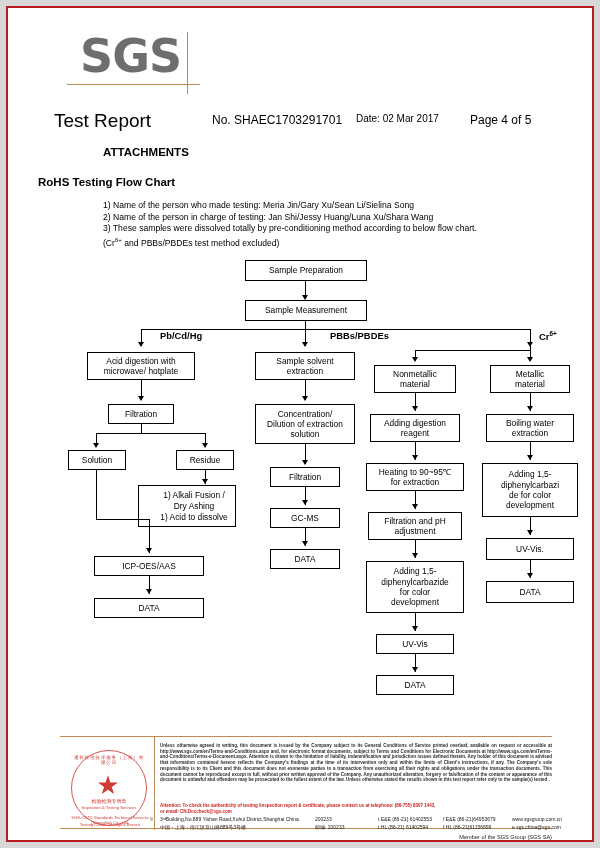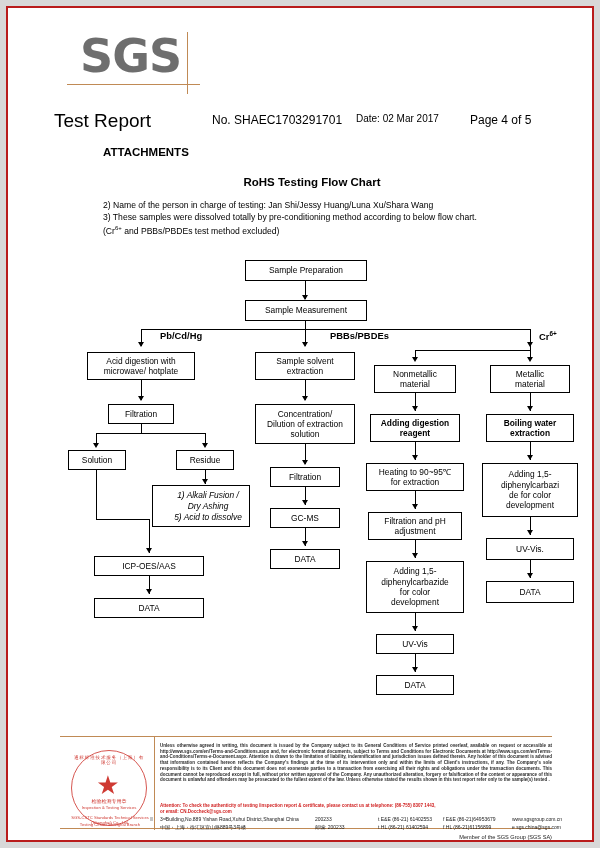--- a/index.html
+++ b/index.html
@@ -53,22 +53,22 @@
   .rr-no { position: absolute; left: 204px; top: 3px; font-size: 12px; }
   .rr-date { position: absolute; left: 348px; top: 3px; font-size: 10px; }
   .rr-page { position: absolute; left: 462px; top: 3px; font-size: 12px; }
 
   .attachments {
     position: absolute; left: 95px; top: 138px;
     font-size: 11.5px; font-weight: bold;
   }
   .chart-title {
     position: absolute; left: 0; top: 168px; width: 588px;
-    text-align: center; font-size: 11.5px; font-weight: bold;
-    padding-left: 20px;
+    font-size: 11.5px; font-weight: bold;
+    padding-left: 30px;
   }
   .notes {
     position: absolute; left: 95px; top: 192px; width: 450px;
     font-size: 8.6px; line-height: 11.6px; color: #000;
   }
   .notes sup { font-size: 6px; vertical-align: super; }
 
   
   .flow { position: absolute; left: 0; top: 0; width: 588px; height: 500px; }
   .box {
@@ -202,20 +202,21 @@
     <div class="rr-title">Test Report</div>
     <div class="rr-no">No. SHAEC1703291701</div>
     <div class="rr-date">Date: 02 Mar 2017</div>
     <div class="rr-page">Page 4 of 5</div>
   </div>
 
   <div class="attachments">ATTACHMENTS</div>
   <div class="chart-title">RoHS Testing Flow Chart</div>
 
   <div class="notes">
+    <div>1) Name of the person who made testing: Meria Jin/Gary Xu/Sean Li/Sielina Song</div>
     <div>2) Name of the person in charge of testing: Jan Shi/Jessy Huang/Luna Xu/Shara Wang</div>
     <div>3) These samples were dissolved totally by pre-conditioning method according to below flow chart.</div>
     <div><span>(Cr</span><sup>6+</sup><span> and PBBs/PBDEs test method excluded)</span></div>
   </div>
 
   <div class="flow">
 
     <div class="box thick" style="left:237px; top:252px; width:122px; height:21px;">Sample Preparation</div>
     <div class="ln v" style="left:297px; top:273px; height:18px;"></div>
     <div class="arw" style="left:294px; top:287px;"></div>
@@ -247,25 +248,25 @@
     <div class="ln v" style="left:197px; top:425px; height:13px;"></div>
     <div class="arw" style="left:85px; top:435px;"></div>
     <div class="arw" style="left:194px; top:435px;"></div>
 
     <div class="box thick" style="left:60px; top:442px; width:58px; height:20px;">Solution</div>
     <div class="box thick" style="left:168px; top:442px; width:58px; height:20px;">Residue</div>
 
     <div class="ln v" style="left:197px; top:462px; height:14px;"></div>
     <div class="arw" style="left:194px; top:471px;"></div>
 
-    <div class="box thick" style="left:144px; top:477px; width:98px; height:42px; justify-content:flex-start; padding-left:16px;font-style:italic;">
+    <div class="box thick" style="left:130px; top:477px; width:98px; height:42px; justify-content:flex-start; padding-left:16px;">
       <div style="text-align:center; width:100%; font-size:8.4px; line-height:11px;">
         <div>1) Alkali Fusion /</div>
         <div>Dry Ashing</div>
-        <div>5) Acid to dissolve</div>
+        <div>1) Acid to dissolve</div>
       </div>
     </div>
 
     <div class="ln v" style="left:88px; top:462px; height:50px;"></div>
     <div class="ln h" style="left:88px; top:511px; width:54px;"></div>
     <div class="ln v" style="left:141px; top:511px; height:34px;"></div>
     <div class="arw" style="left:138px; top:540px;"></div>
 
     <div class="box thick" style="left:86px; top:548px; width:110px; height:20px;">ICP-OES/AAS</div>
     <div class="ln v" style="left:141px; top:568px; height:18px;"></div>
@@ -310,21 +311,21 @@
 
     <div class="box thick" style="left:366px; top:357px; width:82px; height:28px;">
       <div style="width:100%;">
         <div>Nonmetallic</div>
         <div>material</div>
       </div>
     </div>
     <div class="ln v" style="left:407px; top:385px; height:18px;"></div>
     <div class="arw" style="left:404px; top:398px;"></div>
 
-    <div class="box thick" style="left:362px; top:406px; width:90px; height:28px;font-weight:bold;">
+    <div class="box thick" style="left:362px; top:406px; width:90px; height:28px;">
       <div style="width:100%;">
         <div>Adding digestion</div>
         <div>reagent</div>
       </div>
     </div>
     <div class="ln v" style="left:407px; top:434px; height:18px;"></div>
     <div class="arw" style="left:404px; top:447px;"></div>
 
     <div class="box thick" style="left:358px; top:455px; width:98px; height:28px;">
       <div style="width:100%;">
@@ -364,21 +365,21 @@
     <div class="box thick" style="left:482px; top:357px; width:80px; height:28px;">
       <div style="width:100%;">
         <div>Metallic</div>
         <div>material</div>
       </div>
     </div>
     <div class="ln v" style="left:522px; top:385px; height:18px;"></div>
     <div class="arw" style="left:519px; top:398px;"></div>
 
     <div class="box thick" style="left:478px; top:406px; width:88px; height:28px;">
-      <div style="width:100%;font-weight:bold;">
+      <div style="width:100%;">
         <div>Boiling water</div>
         <div>extraction</div>
       </div>
     </div>
     <div class="ln v" style="left:522px; top:434px; height:18px;"></div>
     <div class="arw" style="left:519px; top:447px;"></div>
 
     <div class="box thick" style="left:474px; top:455px; width:96px; height:54px;">
       <div style="width:100%;">
         <div>Adding 1,5-</div>

